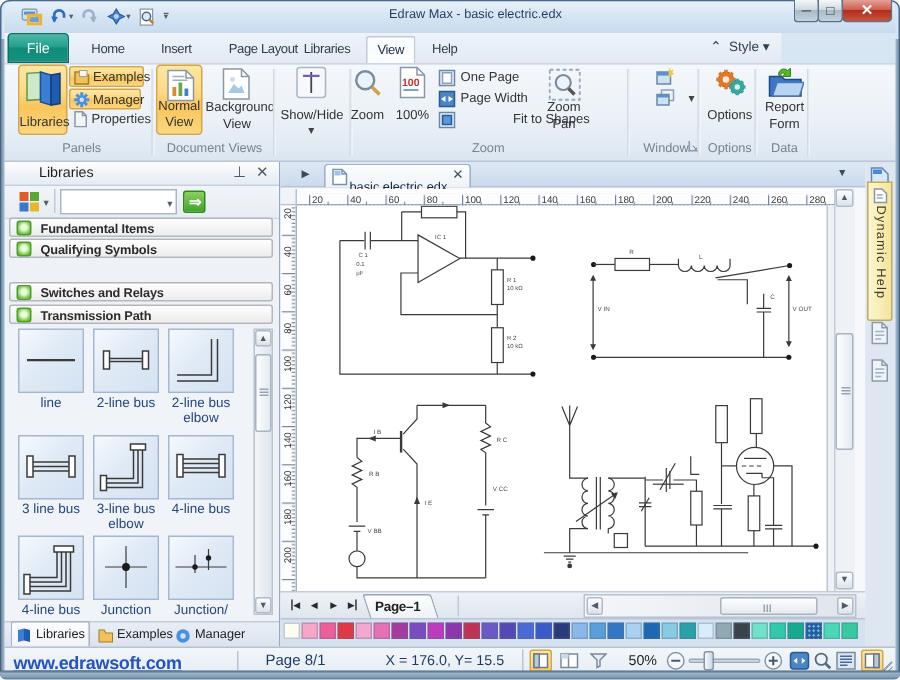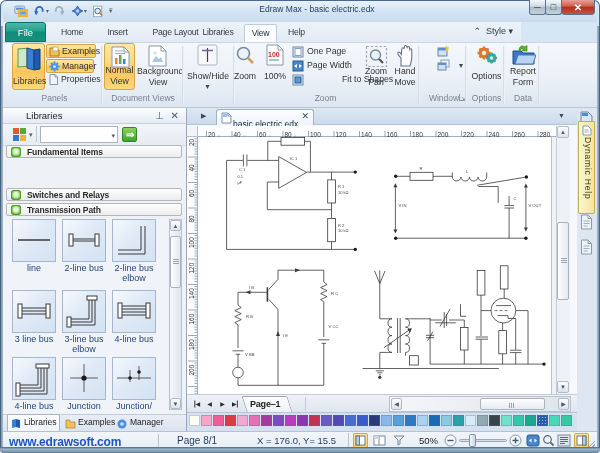--- a/index.html
+++ b/index.html
@@ -277,26 +277,20 @@
       <span style="margin-left:16px;padding-left:35px;">Fit to Shapes</span>
     </div>
     <div class="bigbtn" style="left:359px;width:28px;">
       <svg class="abs" style="left:3px;top:2px;" width="23" height="23" viewBox="0 0 23 23">
         <rect x="1.5" y="1.5" width="20" height="20" fill="none" stroke="#9aa8b8" stroke-dasharray="2.5 1.8" stroke-width="1.2"></rect>
         <circle cx="10.5" cy="10" r="5" fill="#eaf2fb" stroke="#7b8a99" stroke-width="1.4"></circle>
         <line x1="14" y1="14" x2="18" y2="18" stroke="#555" stroke-width="2.2"></line>
       </svg>
       <div class="cap" style="bottom:2px;">Zoom<br>Pan</div>
     </div>
-    <div class="bigbtn" style="left:388px;width:28px;">
-      <svg class="abs" style="left:4px;top:1px;" width="21" height="23" viewBox="0 0 21 23">
-        <path d="M6 22 L6 14 C3 11,2 9,3.5 8.2 C4.6 7.7,5.6 9,6.3 10.5 L6.8 5 C6.9 3.4,8.8 3.4,9 5 L9.5 2.5 C9.8 1,11.6 1.2,11.7 2.7 L12.2 3.4 C12.5 2,14.2 2.2,14.3 3.7 L14.8 5.6 C15.2 4.4,16.8 4.6,16.8 6 L16.8 13 C16.8 16,16 18,15 22 Z" fill="#fdfdfd" stroke="#6a7684" stroke-width="1.1"></path>
-      </svg>
-      <div class="cap" style="bottom:2px;">Hand<br>Move</div>
-    </div>
     <div class="glabel" style="left:285px;width:75px;">Zoom</div>
     <div class="gsep" style="left:415px;"></div>
 
     <div class="smbtn" style="left:434px;top:2px;width:18px;">
       <svg width="13" height="12" viewBox="0 0 13 12">
           <rect x="1" y="3" width="9" height="8" fill="#cfe2f4" stroke="#6a87a8"></rect>
           <rect x="1" y="3" width="9" height="2.4" fill="#5a90cc"></rect>
           <path d="M9 0 l1.2 2 l2 -0.6 l-1 1.8 l1.4 1.4 l-2.2 0.2 l-0.4 2 l-1.4 -1.6" fill="#f4c642"></path>
         </svg>
     </div>
@@ -369,20 +363,21 @@
         <span class="abs" style="left:26px;top:7px;font-size:7px;color:#55606a;">▾</span>
         <div class="abs" style="left:33px;top:2px;width:1px;height:16px;background:#c0cad6;"></div>
         <div class="abs" style="left:37px;top:2px;width:78px;height:17px;background:#fff;border:1px solid #a8b6c6;">
           <span class="abs" style="right:2px;top:5px;font-size:7px;color:#55606a;">▾</span>
         </div>
         <div class="abs" style="left:119px;top:3px;width:15px;height:15px;background:linear-gradient(#8ed060,#3fa428);border:1px solid #2e8a1a;border-radius:2px;">
           <span class="abs" style="left:3px;top:1px;color:#fff;font-size:10px;font-weight:bold;">⇒</span>
         </div>
       </div>
       <div class="catbar" style="top:36.5px;"><span class="cube"></span>Fundamental Items</div>
+      <div class="catbar" style="top:51px;"><span class="cube"></span>Qualifying Symbols</div>
       <div class="catbar" style="top:80px;"><span class="cube"></span>Switches and Relays</div>
       <div class="catbar" style="top:94.5px;"><span class="cube"></span>Transmission Path</div>
       <div id="lgrid">
 
         <div class="thumb" style="left:9px;top:1px;"><svg width="42" height="41">
               <line x1="5" y1="20" x2="37" y2="20" stroke="#3a3a3a" stroke-width="1.5"></line>
             </svg></div>
         <div class="thumb" style="left:59px;top:1px;"><svg width="42" height="41">
               <line x1="8" y1="20" x2="34" y2="20" stroke="#3a3a3a" stroke-width="3"></line>
               <line x1="8" y1="20" x2="34" y2="20" stroke="#e8f0fa" stroke-width="1"></line>

